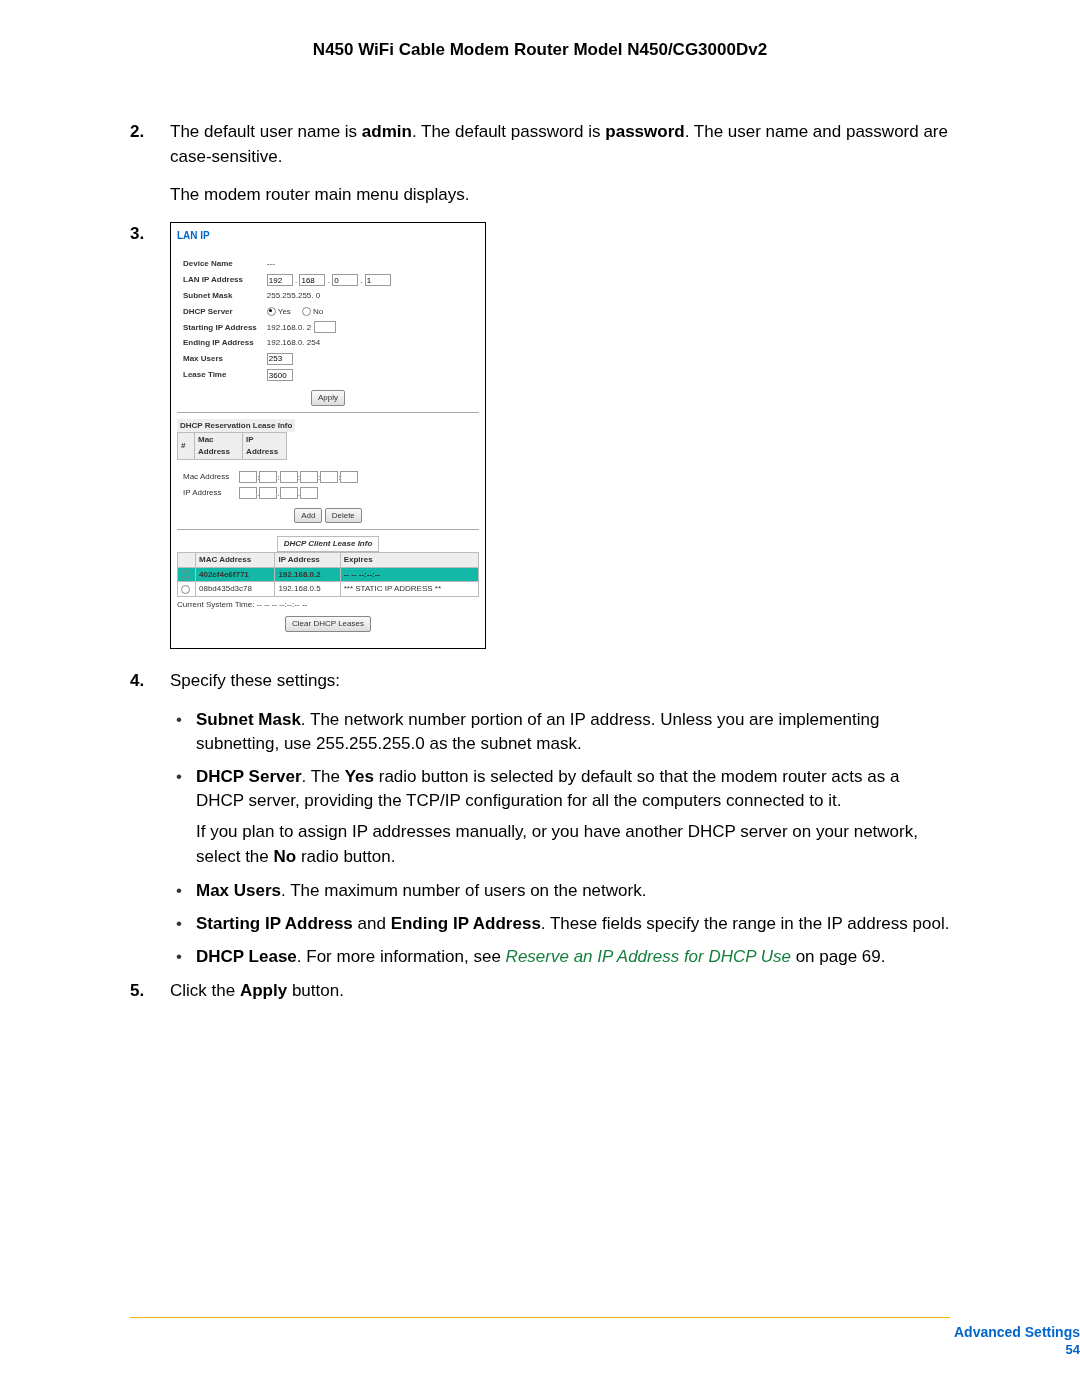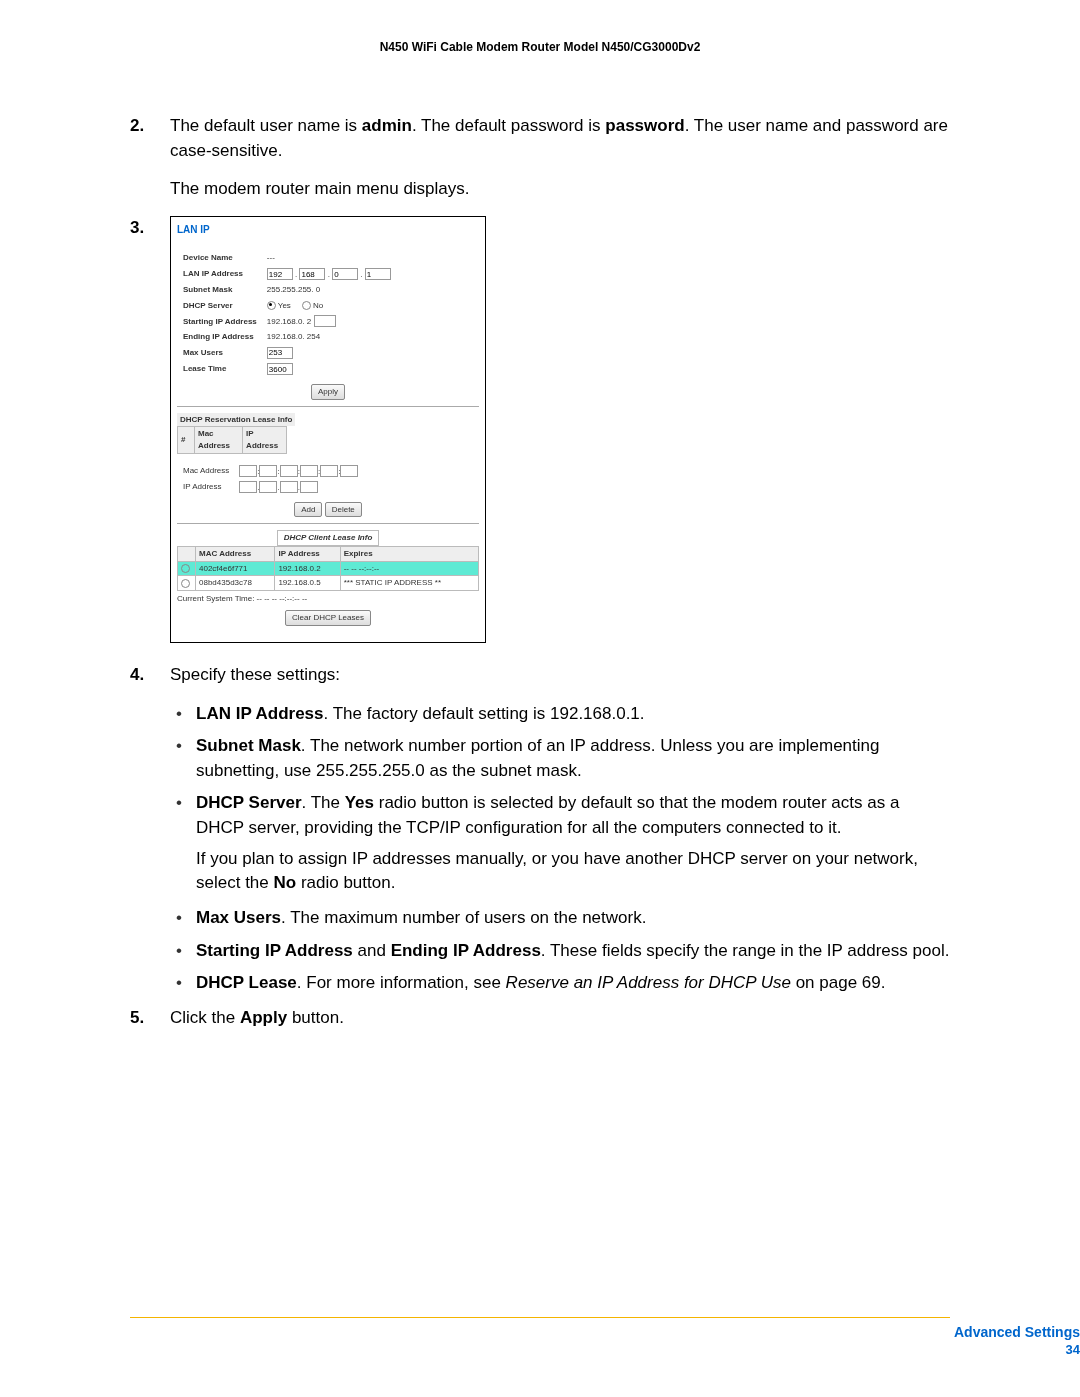--- a/index.html
+++ b/index.html
@@ -13,21 +13,21 @@
   .page {
     width: 1080px;
     height: 1397px;
     position: relative;
     box-sizing: border-box;
     padding: 40px 130px 0 130px;
   }
   .doc-title {
     text-align: center;
     font-weight: bold;
-    font-size: 12px;
+    font-size: 17px;
     margin: 0 0 60px 0;
   }
   ol.steps {
     list-style: none;
     padding: 0;
     margin: 0;
   }
   ol.steps > li {
     position: relative;
     padding-left: 40px;
@@ -38,21 +38,21 @@
   ol.steps > li .num {
     position: absolute;
     left: 0;
     top: 0;
     font-weight: bold;
   }
   ol.steps p {
     margin: 6px 0 14px 0;
   }
   .bold { font-weight: bold; }
-  .italic-link { color: #000000; font-style: italic; }
+  .italic-link { color: #15803d; font-style: italic; }
   
   
   .shot {
     border: 1px solid #000;
     width: 302px;
     margin: 6px 0 20px 0;
     font-size: 8px;
     color: #333;
     padding: 6px 6px 10px 6px;
   }
@@ -73,21 +73,21 @@
     padding: 1px 6px;
     font-size: 8px;
     border-radius: 2px;
   }
   .shot .center { text-align: center; margin: 6px 0;}
   .shot hr { border: none; border-top: 1px solid #aaa; margin: 6px 0; }
   .shot .sect-head { font-weight: bold; background:#eee; padding:1px 3px; display:inline-block;}
   .shot table.grid { border-collapse: collapse; width: 100%; font-size:8px;}
   .shot table.grid th, .shot table.grid td { border: 1px solid #bbb; padding: 1px 3px; text-align:left;}
   .shot table.grid th { background: #eee; font-weight: bold;}
-  .shot .row-odd { background:#5eead4;}
+  .shot .row-odd { background:#14b8a6;font-weight:bold;}
   .shot .tiny-radio { display:inline-block; width:7px; height:7px; border:1px solid #888; border-radius:50%; vertical-align:middle; margin-right:2px; position:relative;}
   .shot .tiny-radio.on::after{content:"";position:absolute;left:1px;top:1px;width:3px;height:3px;background:#000;border-radius:50%;}
   
   
   ul.bullets {
     list-style: none;
     padding-left: 26px;
     margin: 4px 0 10px 0;
   }
   ul.bullets > li {
@@ -259,23 +259,20 @@
         <div style="font-size:8px; margin-top:2px;">Current System Time: -- -- -- --:--:-- --</div>
         <div class="center"><span class="btn">Clear DHCP Leases</span></div>
       </div>
     </li>
 
     <li>
       <span class="num">4.</span>
       <p>Specify these settings:</p>
       <ul class="bullets">
         <li>
-          <span class="bold">LAN IP Address</span><span>. The factory default setting is 192.168.0.1.</span>
-        </li>
-        <li>
           <span class="bold">Subnet Mask</span><span>. The network number portion of an IP address. Unless you are implementing subnetting, use 255.255.255.0 as the subnet mask.</span>
         </li>
         <li>
           <span class="bold">DHCP Server</span><span>. The </span><span class="bold">Yes</span><span> radio button is selected by default so that the modem router acts as a DHCP server, providing the TCP/IP configuration for all the computers connected to it.</span>
           <p>
             <span>If you plan to assign IP addresses manually, or you have another DHCP server on your network, select the </span><span class="bold">No</span><span> radio button.</span>
           </p>
         </li>
         <li>
           <span class="bold">Max Users</span><span>. The maximum number of users on the network.</span>
@@ -294,16 +291,16 @@
       <p>
         <span>Click the </span><span class="bold">Apply</span><span> button.</span>
       </p>
     </li>
 
   </ol>
 
   <div class="footer">
     <hr>
     <div class="fsec">Advanced Settings</div>
-    <div class="fpage">34</div>
+    <div class="fpage">54</div>
   </div>
 
 </div>
 
 </body></html>

